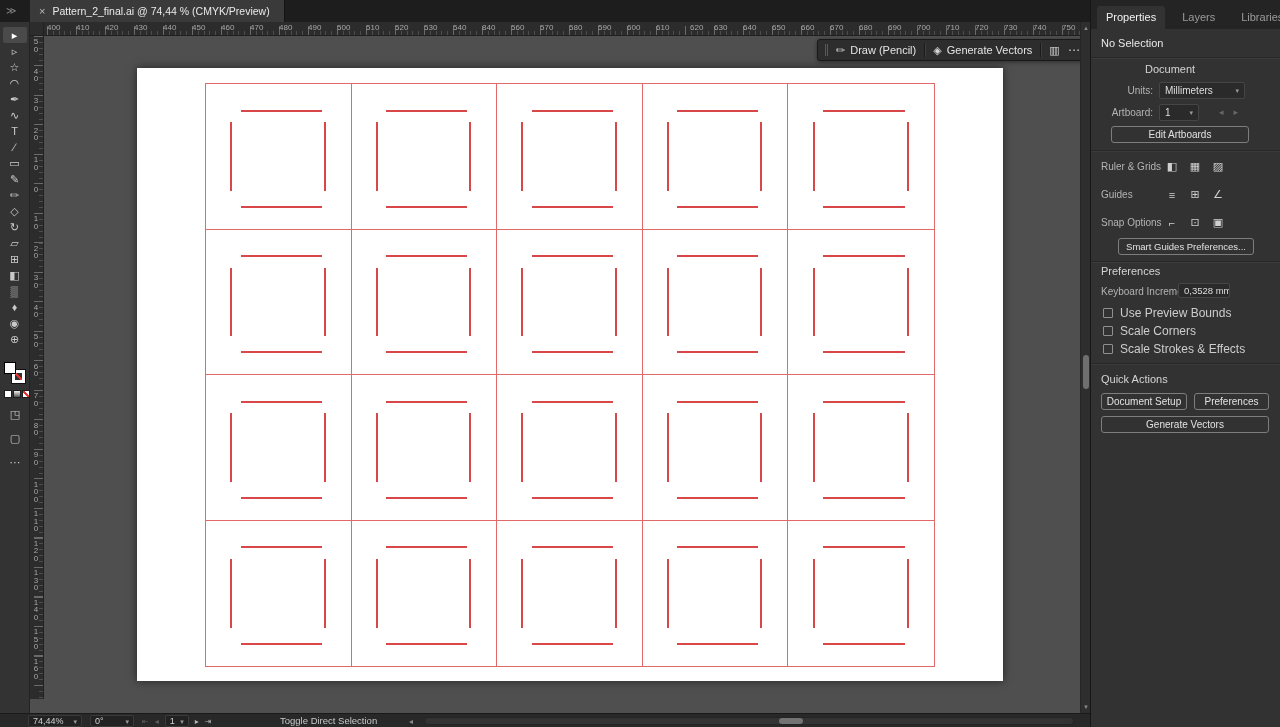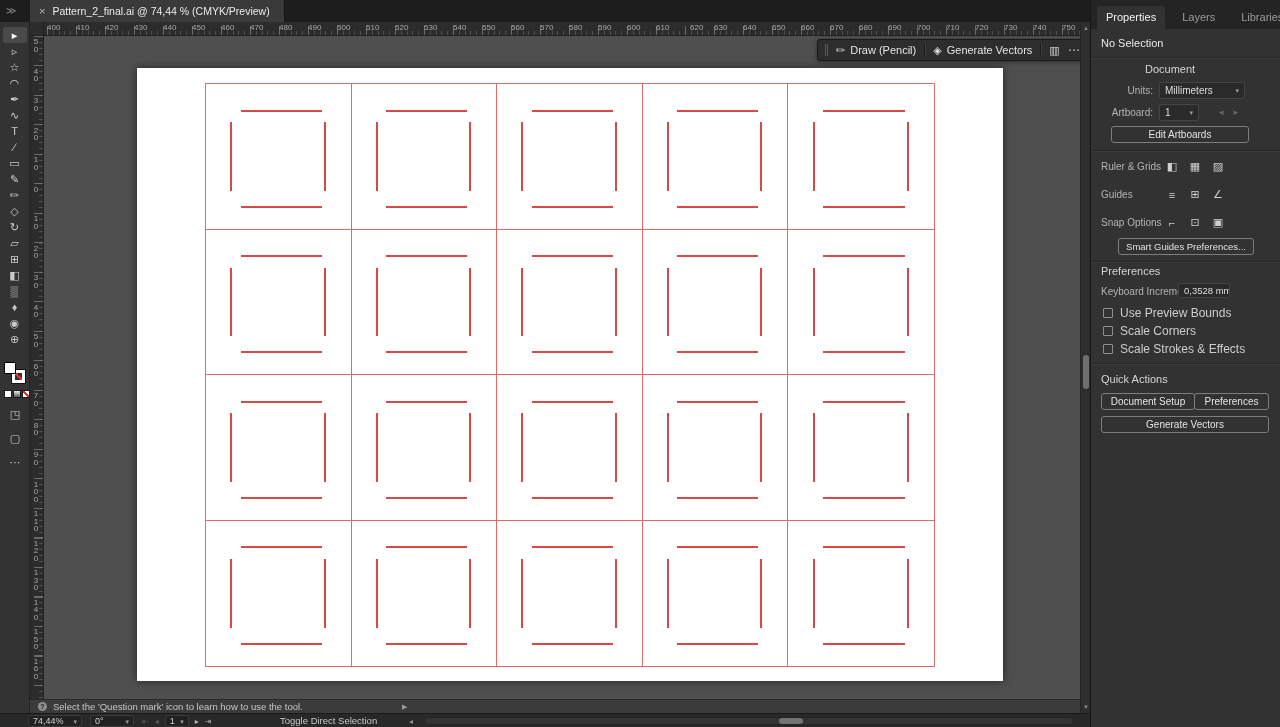--- a/index.html
+++ b/index.html
@@ -133,21 +133,21 @@
             padding:0 5px; overflow:hidden; white-space:nowrap; }
   .f-units { left:68px; width:86px; top:0; }
   .f-ab { left:68px; width:40px; top:0; }
   .f-kb { left:87px; width:52px; top:0; height:15px; font-size:9.5px; }
   .ab-arrows { position:absolute; left:128px; top:0; line-height:17px; display:flex; gap:10px; color:#686868; font-size:9px; }
   .pbtn { position:absolute; height:17px; background:transparent; border:1px solid #7d7d7d; border-radius:3px;
           color:#e2e2e2; font-size:10px; display:flex; align-items:center; justify-content:center;
           font-family:inherit; white-space:nowrap; overflow:hidden; }
   .p-editart { top:126px; left:20px; width:138px; }
   .p-smart { top:238px; left:27px; width:136px; font-size:9.5px; }
-  .p-qa1 { top:393px; left:10px; width:94px; }
+  .p-qa1 { top:393px; left:10px; width:86px; }
   .p-qa2 { top:393px; left:103px; width:75px; }
   .p-gen { top:416px; left:10px; width:168px; }
   .labrow { position:absolute; left:0; right:0; height:17px; }
   .p-rg { top:158px; } .p-gd { top:186px; } .p-sn { top:214px; }
   .labrow .icons { position:absolute; left:72px; top:0; height:17px; display:flex; gap:5px; align-items:center; }
   .pibtn { width:18px; height:16px; font-size:11px; color:#cfcfcf; display:flex; align-items:center; justify-content:center; }
   .p-cbs { position:absolute; top:304px; left:0; right:0; }
   .cbrow { display:flex; align-items:center; height:18px; gap:7px; padding-left:12px; }
   .cbox { width:10px; height:10px; border:1px solid #8f8f8f; border-radius:1px; flex:none; }
   .cblabel { font-size:12px; color:#cdcdcd; white-space:nowrap; }
@@ -214,21 +214,21 @@
       <span class="hlab" style="left: 162px;">450</span>
       <span class="hlab" style="left: 191px;">460</span>
       <span class="hlab" style="left: 220px;">470</span>
       <span class="hlab" style="left: 249px;">480</span>
       <span class="hlab" style="left: 278px;">490</span>
       <span class="hlab" style="left: 307px;">500</span>
       <span class="hlab" style="left: 336px;">510</span>
       <span class="hlab" style="left: 365px;">520</span>
       <span class="hlab" style="left: 394px;">530</span>
       <span class="hlab" style="left: 423px;">540</span>
-      <span class="hlab" style="left: 452px;">550</span>
+      <span class="hlab" style="left: 452px;">840</span>
       <span class="hlab" style="left: 481px;">560</span>
       <span class="hlab" style="left: 510px;">570</span>
       <span class="hlab" style="left: 539px;">580</span>
       <span class="hlab" style="left: 568px;">590</span>
       <span class="hlab" style="left: 597px;">600</span>
       <span class="hlab" style="left: 626px;">610</span>
       <span class="hlab" style="left: 660px;">620</span>
       <span class="hlab" style="left: 684px;">630</span>
       <span class="hlab" style="left: 713px;">640</span>
       <span class="hlab" style="left: 742px;">650</span>
@@ -436,25 +436,20 @@
     <span class="ft-icon">▥</span>
     <span class="ft-more">⋯</span>
   </div>
 
   <div class="v-scroll">
     <span class="v-arrow up">▲</span>
     <div class="v-thumb"></div>
     <span class="v-arrow down">▼</span>
   </div>
 
-  <div class="status-bar">
-    <span class="help-circle">?</span>
-    <span class="status-text">Select the 'Question mark' icon to learn how to use the tool.</span>
-    <span class="status-flyout">▶</span>
-  </div>
 
   <div class="bottom-bar">
     <div class="bb-field bb-zoom">
       <span>74,44%</span>
       <span class="chev">▾</span>
     </div>
     <div class="bb-field bb-rot">
       <span>0°</span>
       <span class="chev">▾</span>
     </div>

